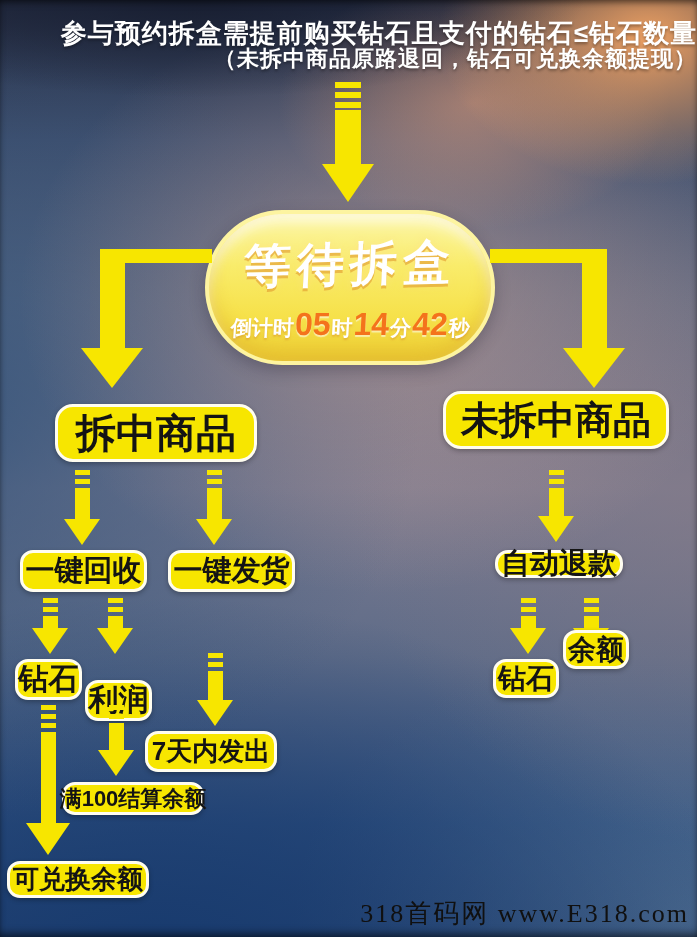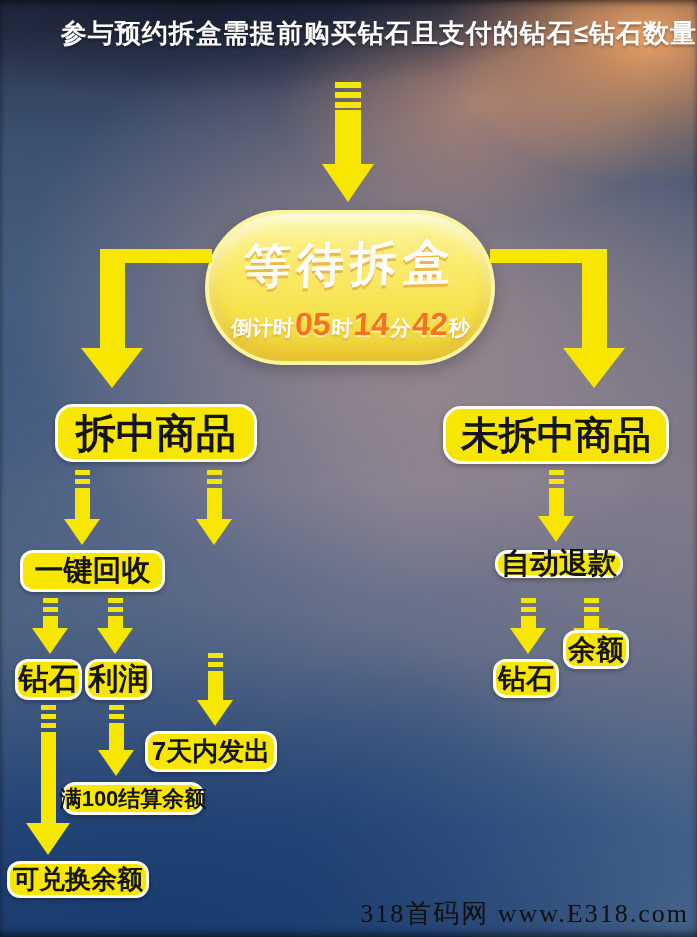--- a/index.html
+++ b/index.html
@@ -81,20 +81,21 @@
     font-family:"Liberation Serif", serif;
     font-size:26px;color:#101010;letter-spacing:2px;white-space:nowrap;margin-left:48px;
   }
 </style>
 </head>
 <body>
 
 <div id="canvas">
 
   <div class="notice l1">参与预约拆盒需提前购买钻石且支付的钻石≤钻石数量</div>
+  <div class="notice l2">（未拆中商品原路退回，钻石可兑换余额提现）</div>
 
   <div class="va" style="left:322px;top:82px;height:120px;width:52px;--w:26px;--hw:52px;--hh:38px;--dh:28px;--d:6px;--g:4px;">
     <div class="dash"></div>
       <div class="shaft"></div>
       <div class="head"></div>
   </div>
 
   <div class="pill">
     <div class="big">等待拆盒</div>
     <div class="cd">
@@ -108,40 +109,41 @@
     <div class="tri" style="left:81px;top:348px;border-left:31px solid transparent;border-right:31px solid transparent;border-top:40px solid var(--yl);"></div>
   </div>
 
   <div>
     <div class="bar" style="left:490px;top:249px;width:117px;height:14px;"></div>
     <div class="bar" style="left:582px;top:249px;width:25px;height:100px;"></div>
     <div class="tri" style="left:563px;top:348px;border-left:31px solid transparent;border-right:31px solid transparent;border-top:40px solid var(--yl);"></div>
   </div>
 
   <div class="fbox lvl1" style="left:55px;top:404px;width:202px;height:58px;font-size:40px;">拆中商品</div>
-  <div class="fbox lvl1" style="left:443px;top:406px;width:226px;height:58px;font-size:38px;">未拆中商品</div>
+  <div class="fbox lvl1" style="left:443px;top:391px;width:226px;height:58px;font-size:38px;">未拆中商品</div>
 
   <div class="va" style="left:64px;top:470px;height:75px;width:36px;">
     <div class="dash"></div>
       <div class="shaft"></div>
       <div class="head"></div>
   </div>
   <div class="va" style="left:196px;top:470px;height:75px;width:36px;">
     <div class="dash"></div>
       <div class="shaft"></div>
       <div class="head"></div>
   </div>
 
   <div class="va" style="left:538px;top:470px;height:72px;width:36px;">
     <div class="dash"></div>
       <div class="shaft"></div>
       <div class="head"></div>
   </div>
 
-  <div class="fbox" style="left:20px;top:550px;width:145px;height:42px;font-size:29px;">一键回收</div>
+  <div class="fbox" style="left:20px;top:550px;width:127px;height:42px;font-size:29px;">一键回收</div>
+  <div class="fbox" style="left:168px;top:550px;width:127px;height:42px;font-size:29px;">一键发货</div>
   <div class="fbox" style="left:495px;top:550px;width:128px;height:28px;font-size:29px;">自动退款</div>
 
   <div class="va" style="left:32px;top:598px;height:56px;width:36px;--dh:18px;">
     <div class="dash"></div>
       <div class="shaft"></div>
       <div class="head"></div>
   </div>
   <div class="va" style="left:97px;top:598px;height:56px;width:36px;--dh:18px;">
     <div class="dash"></div>
       <div class="shaft"></div>
@@ -153,21 +155,21 @@
       <div class="shaft"></div>
       <div class="head"></div>
   </div>
   <div class="va" style="left:573px;top:598px;height:56px;width:36px;--dh:18px;">
     <div class="dash"></div>
       <div class="shaft"></div>
       <div class="head"></div>
   </div>
 
   <div class="fbox" style="left:15px;top:659px;width:67px;height:41px;font-size:30px;">钻石</div>
-  <div class="fbox" style="left:85px;top:659px;width:67px;height:41px;font-size:30px;">利润</div>
+  <div class="fbox" style="left:85px;top:680px;width:67px;height:41px;font-size:30px;">利润</div>
   <div class="fbox" style="left:493px;top:659px;width:66px;height:39px;font-size:28px;">钻石</div>
   <div class="fbox" style="left:563px;top:630px;width:66px;height:39px;font-size:28px;">余额</div>
 
   <div class="va" style="left:197px;top:653px;height:73px;width:36px;--dh:18px;">
     <div class="dash"></div>
       <div class="shaft"></div>
       <div class="head"></div>
   </div>
 
   <div class="va" style="left:98px;top:705px;height:71px;width:36px;--dh:18px;">

